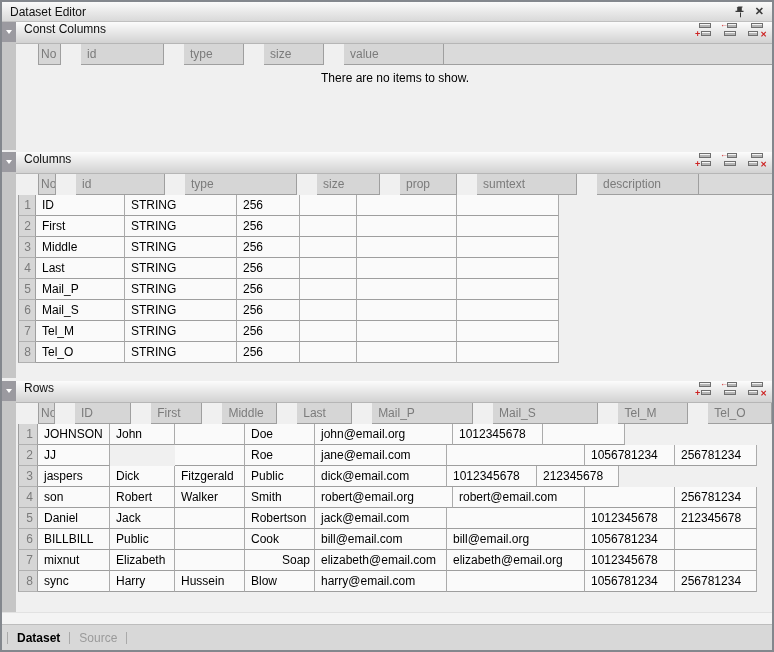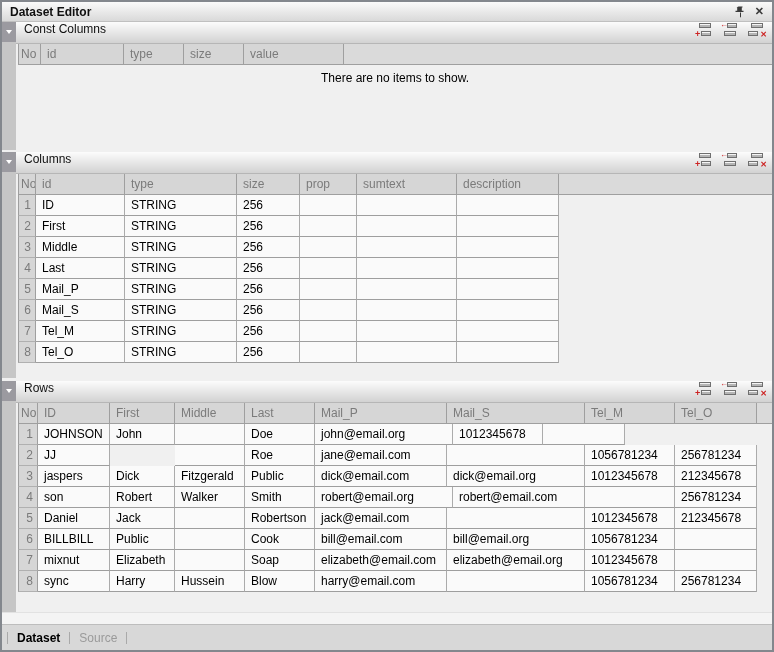--- a/index.html
+++ b/index.html
@@ -17,21 +17,21 @@
     overflow: hidden;
   }
   
   .titlebar {
     flex: 0 0 20px;
     background: linear-gradient(#fafafa, #d9d9d9);
     border-bottom: 1px solid #c0c0c0;
     display: flex; align-items: center;
     padding: 0 8px;
   }
-  .titlebar .title { font-weight: bold; color: #101010; }
+  .titlebar .title { font-weight: normal; color: #101010; }
   .titlebar-icons { margin-left: auto; display: flex; align-items: center; gap: 9px; }
   .pin-btn svg { display: block; }
   .close-btn { color: #3a3a3a; font-weight: bold; font-size: 11px; line-height: 11px; }
   
   .section { display: flex; overflow: hidden; }
   .section-cc   { flex: 0 0 128px; }
   .section-cols { flex: 0 0 226px; margin-top: 2px; }
   .section-rows { flex: 0 0 231px; margin-top: 3px; }
   .gutter { flex: 0 0 14px; background: #c6c6c6; }
   .collapse-btn {
@@ -74,21 +74,21 @@
   .delete-row-icon .b2 { left: 1px; width: 10px; }
   .delete-row-icon .glyph { right: -1px; bottom: -2px; font-size: 8px; }
   
   .grid { margin-left: 2px; display: flex; flex-direction: column; flex: 1; min-height: 0; }
   .grid-header { display: flex; flex: 0 0 21px; }
   .gh-cell {
     background: #d6d6d6; color: #7b7b7b;
     border-right: 1px solid #9f9f9f;
     border-bottom: 1px solid #9f9f9f;
     padding: 3px 4px 0 6px;
-    white-space: nowrap; overflow: hidden;
+    white-space: nowrap; overflow: hidden; margin-left: 20px;
   }
   .gh-cell.no { text-align: right; padding-right: 4px; padding-left: 2px; border-left: 1px solid #9f9f9f; }
   .gh-fill { flex: 1; background: #dadada; border-bottom: 1px solid #9f9f9f; }
   .grid-body { flex: 1; min-height: 0; }
   .grid-row { display: flex; height: 21px; }
   .gc {
     background: #fafafa; color: #000;
     border-right: 1px solid #ababab;
     border-bottom: 1px solid #9e9e9e;
     padding: 3px 4px 0 6px;
@@ -353,21 +353,20 @@
               <div class="gc" style="width: 90px;">1056781234</div>
               <div class="gc" style="width: 82px;">256781234</div>
             </div>
             <div class="grid-row">
               <div class="gc no" style="width: 20px;">3</div>
               <div class="gc" style="width: 72px;">jaspers</div>
               <div class="gc" style="width: 65px;">Dick</div>
               <div class="gc" style="width: 70px;">Fitzgerald</div>
               <div class="gc" style="width: 70px;">Public</div>
               <div class="gc" style="width: 132px;">dick@email.com</div>
-              <div class="gc" style="width: 138px;">dick@email.org</div>
               <div class="gc" style="width: 90px;">1012345678</div>
               <div class="gc" style="width: 82px;">212345678</div>
             </div>
             <div class="grid-row">
               <div class="gc no" style="width: 20px;">4</div>
               <div class="gc" style="width: 72px;">son</div>
               <div class="gc" style="width: 65px;">Robert</div>
               <div class="gc" style="width: 70px;">Walker</div>
               <div class="gc" style="width: 70px;">Smith</div>
               <div class="gc" style="width: 138px;">robert@email.org</div>
@@ -395,21 +394,21 @@
               <div class="gc" style="width: 132px;">bill@email.com</div>
               <div class="gc" style="width: 138px;">bill@email.org</div>
               <div class="gc" style="width: 90px;">1056781234</div>
               <div class="gc" style="width: 82px;"></div>
             </div>
             <div class="grid-row">
               <div class="gc no" style="width: 20px;">7</div>
               <div class="gc" style="width: 72px;">mixnut</div>
               <div class="gc" style="width: 65px;">Elizabeth</div>
               <div class="gc" style="width: 70px;"></div>
-              <div class="gc" style="width: 70px;">Soap</div>
+              <div class="gc" style="width: 70px; text-align: right;">Soap</div>
               <div class="gc" style="width: 132px;">elizabeth@email.com</div>
               <div class="gc" style="width: 138px;">elizabeth@email.org</div>
               <div class="gc" style="width: 90px;">1012345678</div>
               <div class="gc" style="width: 82px;"></div>
             </div>
             <div class="grid-row">
               <div class="gc no" style="width: 20px;">8</div>
               <div class="gc" style="width: 72px;">sync</div>
               <div class="gc" style="width: 65px;">Harry</div>
               <div class="gc" style="width: 70px;">Hussein</div>

